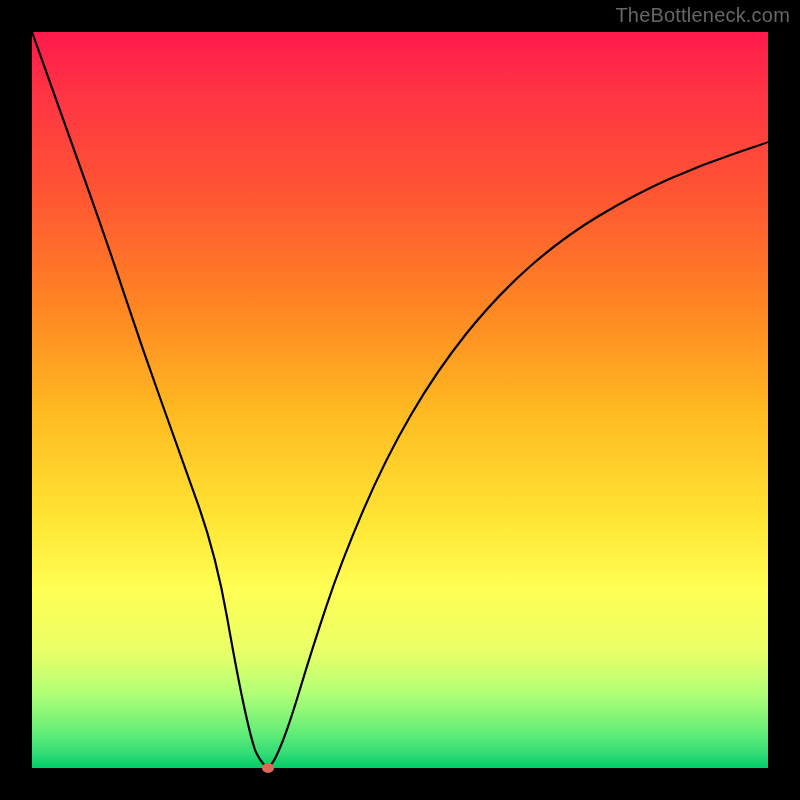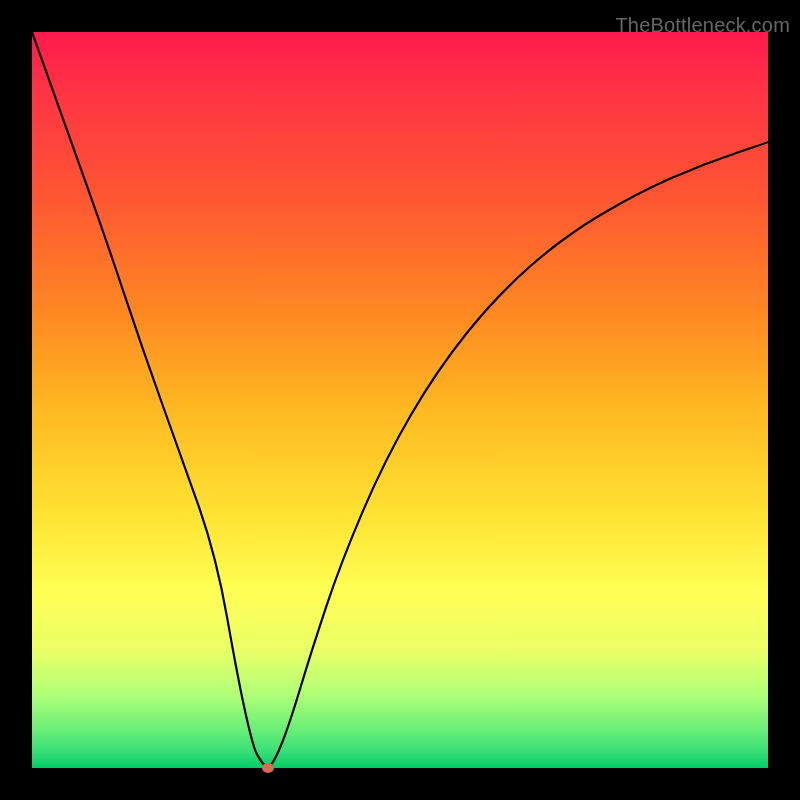--- a/index.html
+++ b/index.html
@@ -50,21 +50,21 @@
     width: 12px;
     height: 10px;
     background: #d96a55;
     border-radius: 50%;
     transform: translate(-50%, -50%);
     left: 251px;
     top: 731px;
   }
   .watermark {
     position: absolute;
-    top: 14px;
+    top: 4px;
     right: 10px;
     color: #666666;
     font-size: 20px;
     letter-spacing: 0.2px;
   }
 </style>
 </head>
 <body>
 
 <div class="frame">

